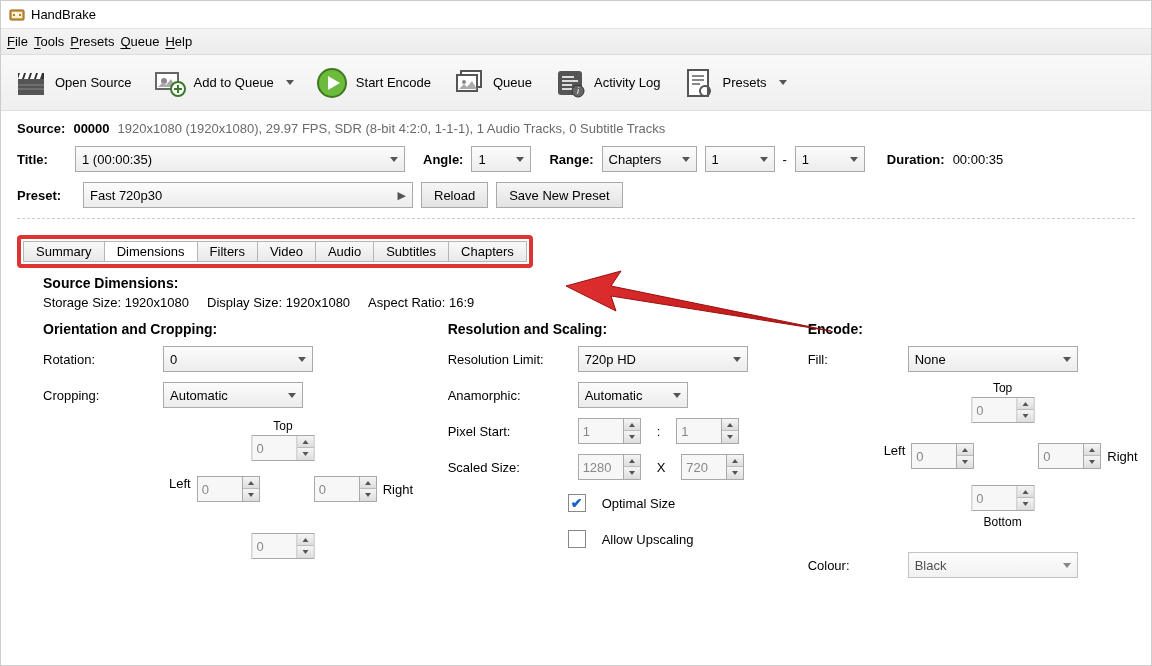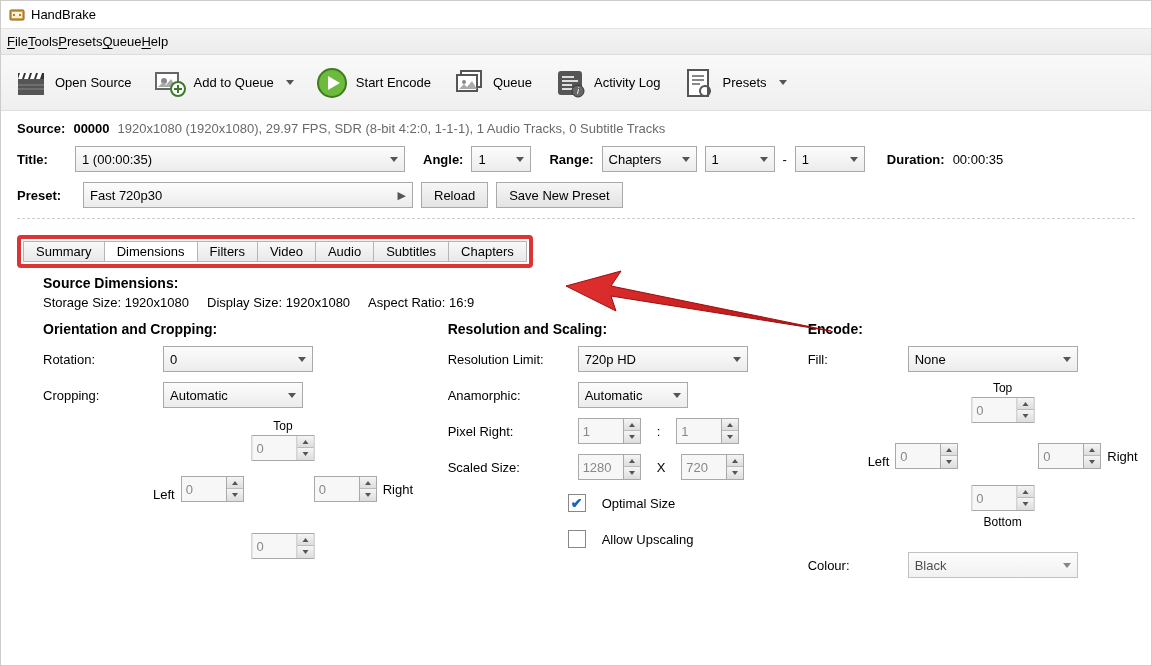--- a/index.html
+++ b/index.html
@@ -1,21 +1,21 @@
 <!DOCTYPE html>
 <html><head>
 <meta charset="utf-8">
 <style>
 * { box-sizing: border-box; font-family: "Segoe UI", Tahoma, sans-serif; }
 body { margin: 0; background: #fff; color: #000; font-size: 13px; }
 .window { width: 1152px; height: 666px; border: 1px solid #ccc; position: relative; overflow: hidden; }
 .titlebar { height: 28px; background: #fff; border-bottom: 1px solid #e4e4e4; display: flex; align-items: center; padding: 0 8px; gap: 6px; }
 .titlebar .app-icon { width: 16px; height: 16px; display: inline-block; }
 .titlebar .title { font-size: 13px; }
-.menubar { height: 26px; background: linear-gradient(#f4f4f4,#ececec); border-bottom: 1px solid #ddd; display: flex; align-items: center; padding: 0 6px; gap: 0; font-size: 13px; }
+.menubar { height: 26px; background: linear-gradient(#f4f4f4,#ececec); border-bottom: 1px solid #ddd; display: flex; align-items: center; padding: 0 6px; gap: 6px; font-size: 13px; }
 .menubar span { cursor: default; }
 .menubar .mn { text-decoration: underline; text-underline-offset: 2px; display: inline; }
 .toolbar { height: 56px; background: linear-gradient(#f9f9f9,#efefef); border-bottom: 1px solid #ddd; display: flex; align-items: center; padding: 0 8px; gap: 10px; }
 .tool { display: flex; align-items: center; gap: 8px; padding: 4px 6px; cursor: default; }
 .tool .label { font-size: 13px; }
 .icon32 { width: 32px; height: 32px; display: inline-flex; align-items: center; justify-content: center; }
 .caret-down { width: 0; height: 0; border-left: 4px solid transparent; border-right: 4px solid transparent; border-top: 5px solid #555; display: inline-block; margin-left: 4px; }
 .content { padding: 10px 16px; }
 .row { display: flex; align-items: center; gap: 8px; margin-bottom: 10px; flex-wrap: wrap; }
 .bold { font-weight: 600; }
@@ -42,21 +42,21 @@
 .spinner input:disabled { color: #888; background: #f7f7f7; }
 .spinner .btns { display: flex; flex-direction: column; border-left: 1px solid #a9a9a9; }
 .spinner .sbtn { width: 16px; height: 12px; background: linear-gradient(#f5f5f5,#ddd); border-bottom: 1px solid #bbb; display: flex; align-items: center; justify-content: center; }
 .spinner .sbtn:last-child { border-bottom: none; }
 .spinner .sbtn::after { content: ""; width: 0; height: 0; border-left: 3px solid transparent; border-right: 3px solid transparent; }
 .spinner .up::after { border-bottom: 4px solid #555; }
 .spinner .dn::after { border-top: 4px solid #555; }
 .crop-grid { position: relative; width: 260px; height: 140px; }
 .crop-grid .top    { position: absolute; left: 50%; top: 0;    transform: translateX(-50%); text-align: center; }
 .crop-grid .bottom { position: absolute; left: 50%; bottom: 0; transform: translateX(-50%); }
-.crop-grid .left   { position: absolute; left: 0;  top: 50%;   transform: translateY(-50%); display: flex; align-items: flex-end; gap: 6px;}
+.crop-grid .left   { position: absolute; left: 16px;  top: 50%;   transform: translateY(-50%); display: flex; align-items: flex-start; gap: 6px;}
 .crop-grid .right  { position: absolute; right: 0; top: 50%;   transform: translateY(-50%); display: flex; align-items: center; gap: 6px;}
 .small-label { font-size: 12px; margin-bottom: 2px; display: block; }
 .arrow { position: absolute; top: 260px; left: 560px; pointer-events: none; }
 </style>
 </head>
 <body>
 
 <div class="window">
 
   <div class="titlebar">
@@ -287,21 +287,21 @@
             </div>
           </div>
           <div class="field-row">
             <span class="field-label" style="width:120px">Anamorphic:</span>
             <div class="combo" style="width:110px">
               <span>Automatic</span>
                 <span class="caret-down"></span>
             </div>
           </div>
           <div class="field-row">
-            <span class="field-label" style="width:120px">Pixel Right:</span>
+            <span class="field-label" style="width:120px">Pixel Start:</span>
             <span class="spinner">
                 <input disabled="" value="1" style="">
                 <span class="btns">
                   <span class="sbtn up"></span>
                   <span class="sbtn dn"></span>
                 </span>
               </span>
             <span style="margin:0 6px">:</span>
             <span class="spinner">
                 <input disabled="" value="1" style="">

